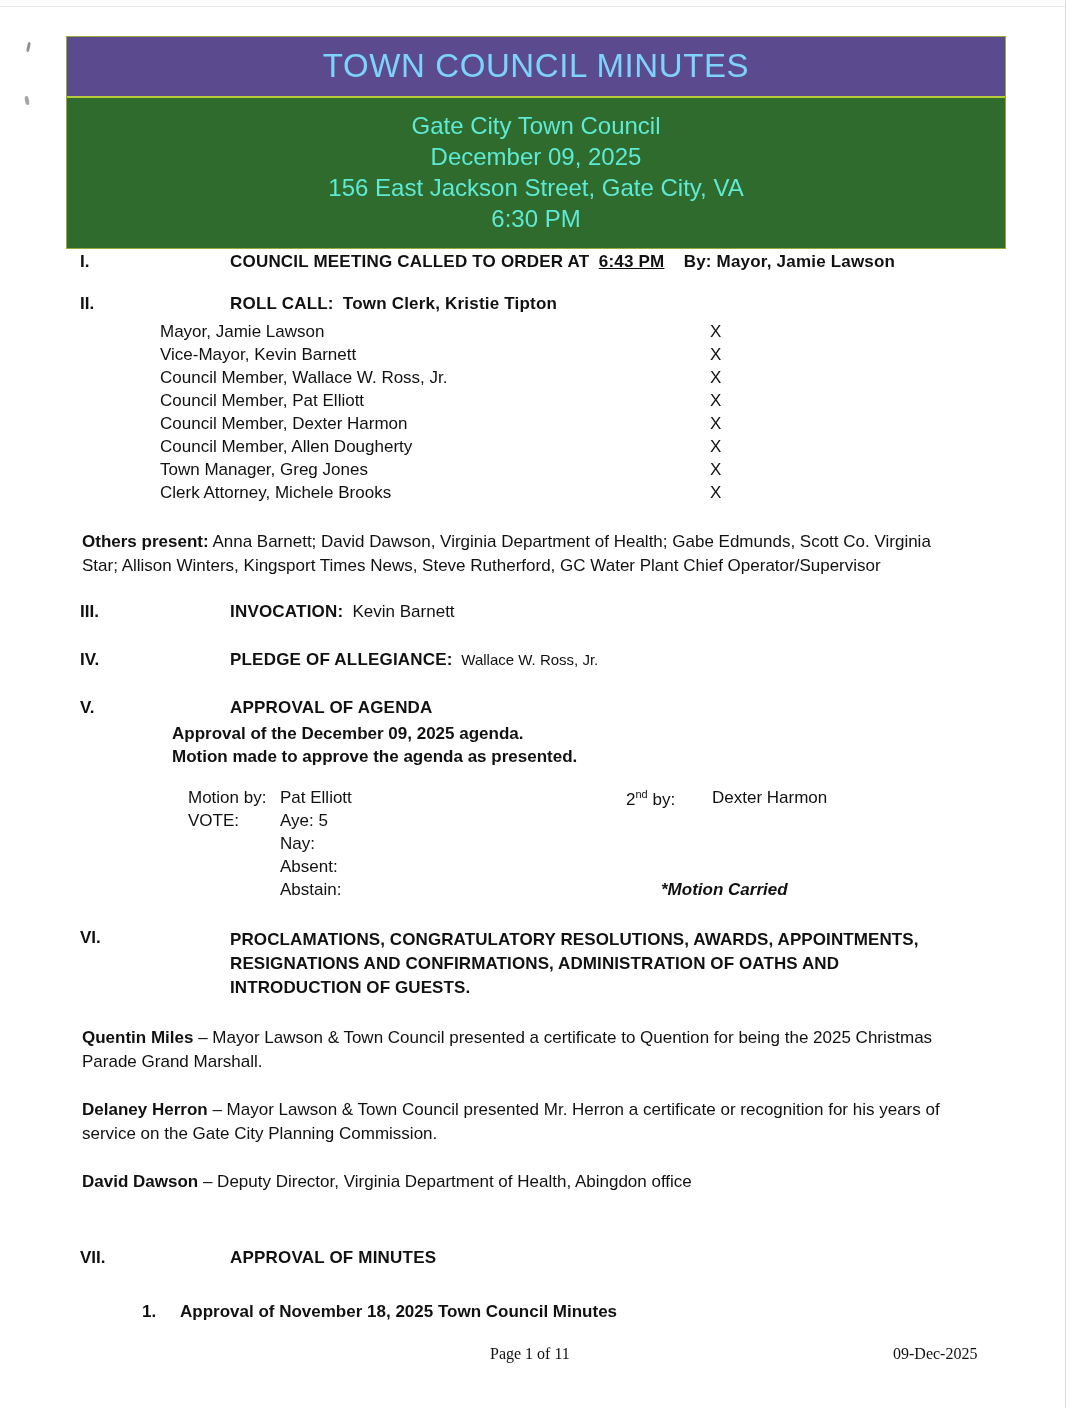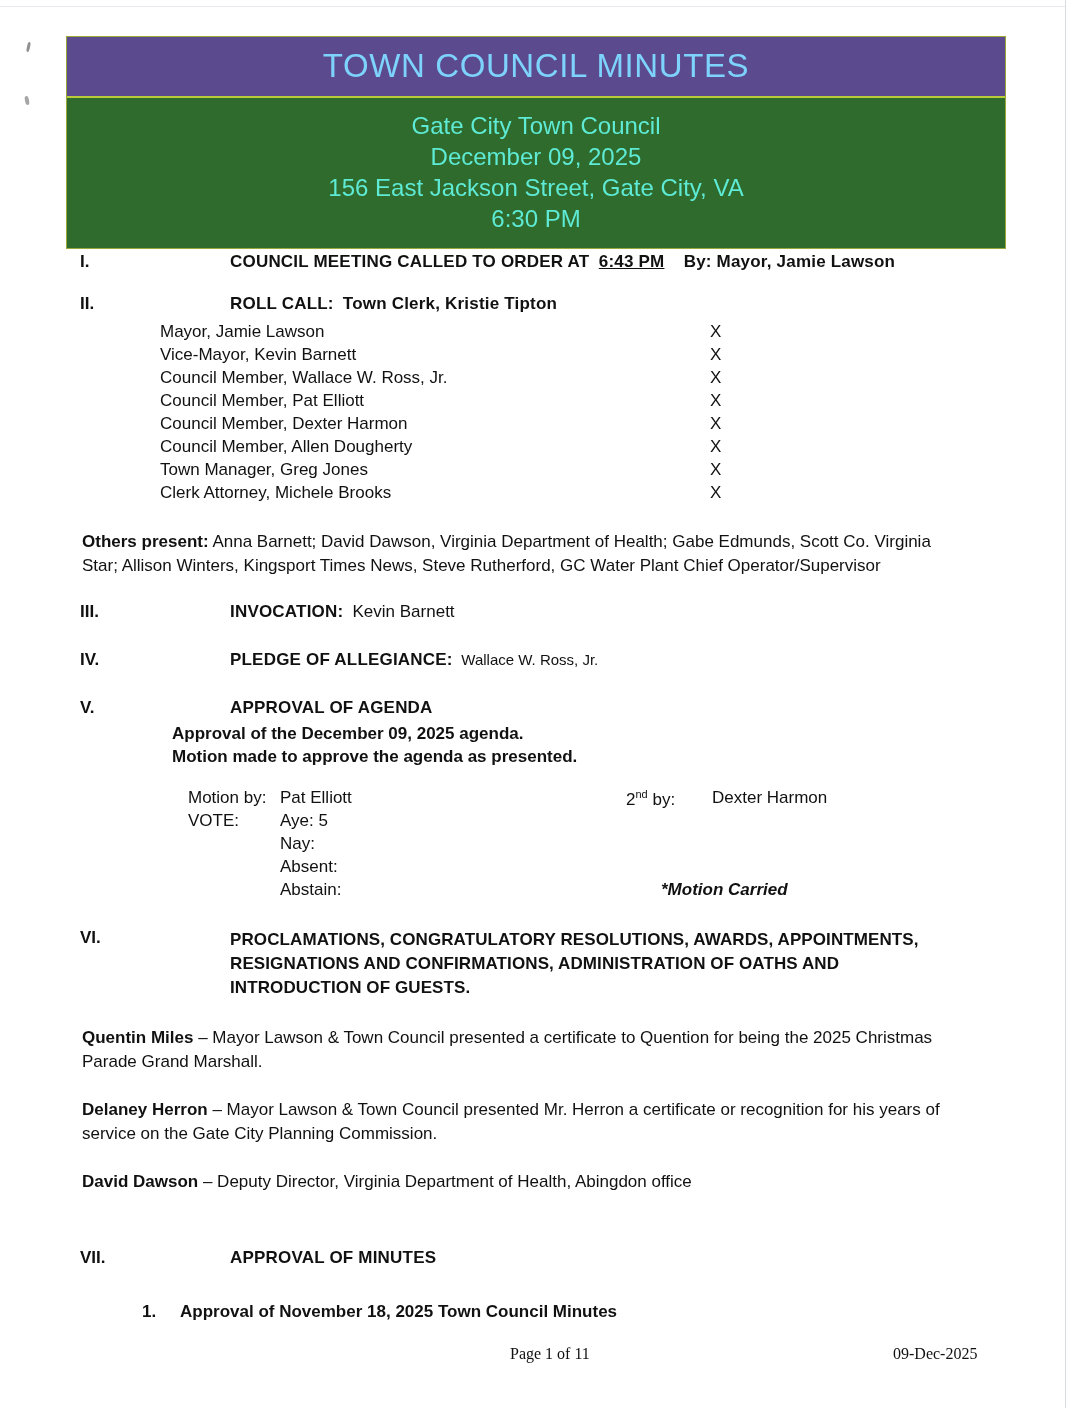--- a/index.html
+++ b/index.html
@@ -255,21 +255,20 @@
     top: 1345px;
     left: 0;
     width: 1066px;
     font-family: "Liberation Serif", serif;
     font-size: 16px;
   }
   .footer .page-no {
     position: absolute;
     left: 490px;
     top: 0;
-    margin-left: 20px;
   }
   .footer .doc-date {
     position: absolute;
     left: 893px;
     top: 0;
   }
 </style>
 </head>
 <body>
 

